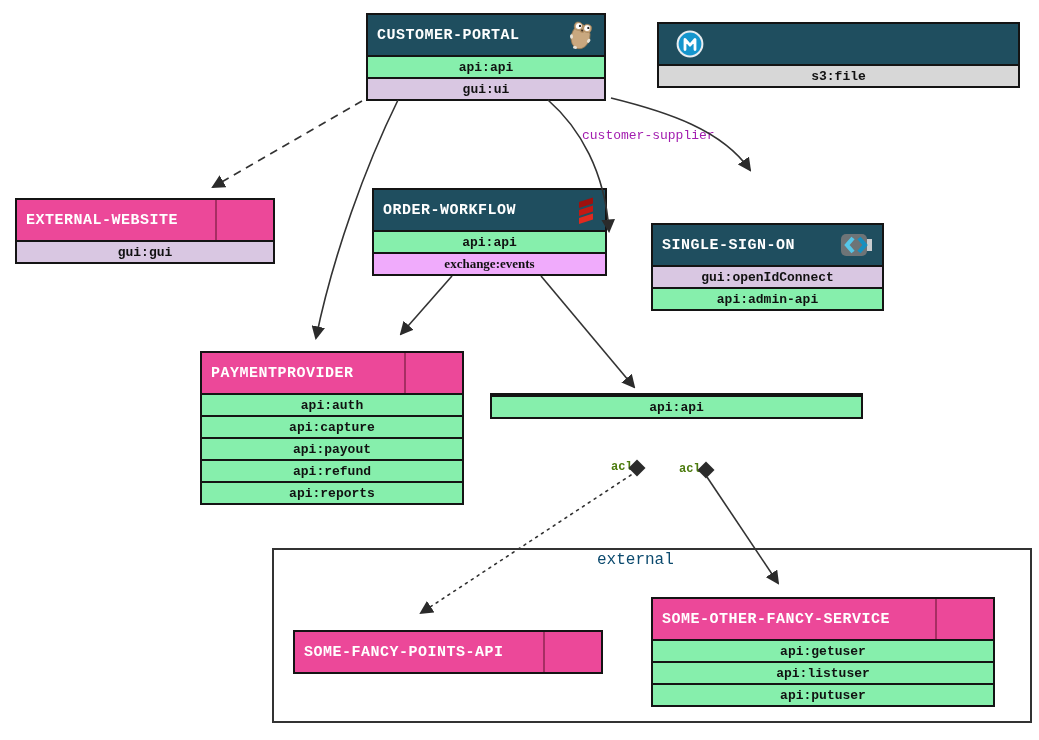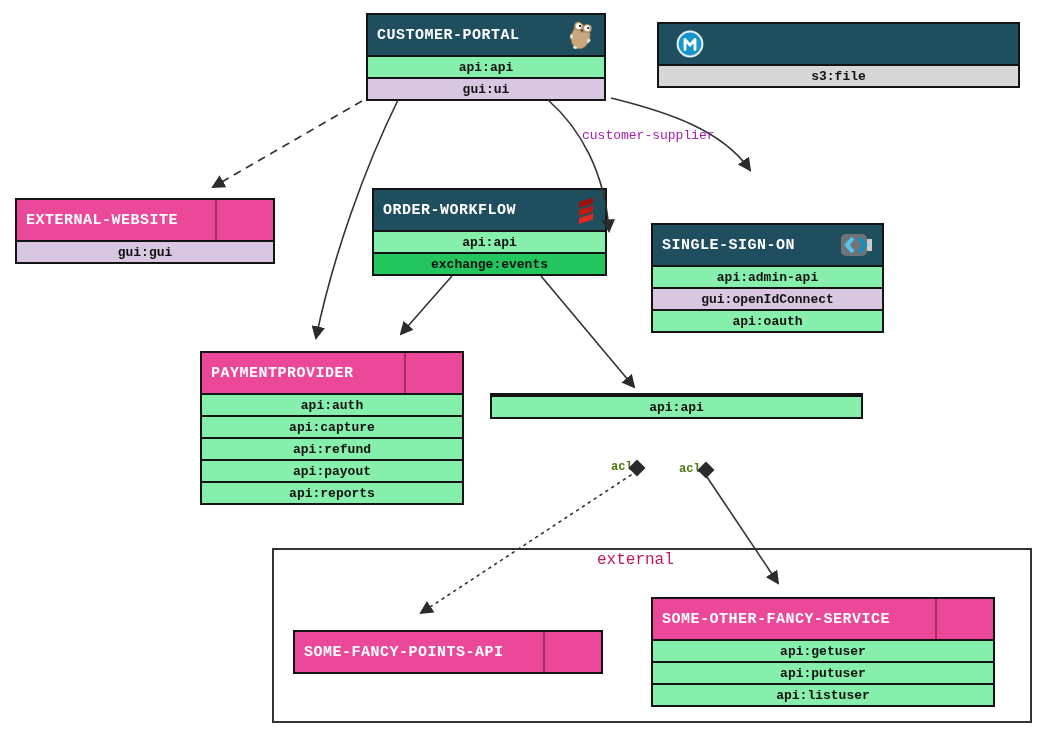--- a/index.html
+++ b/index.html
@@ -15,27 +15,27 @@
   }
   .hdr-teal{background:#1f4e5f;}
   .hdr-red{background:#ec4899;}
   .hdr-red::after{content:"";position:absolute;top:0;bottom:0;right:56px;width:2px;background:rgba(40,0,0,0.35);}
   .iface{
     height:22px;border-top:2px solid #141414;display:flex;align-items:center;justify-content:center;
     font-size:13px;font-weight:700;color:#111;box-sizing:border-box;white-space:nowrap;
   }
   .row-blue{background:#86efac;}
   .row-purple{background:#d9c7e2;}
-  .row-green{background:#22c55e;}
+  .row-green{background:#f0abfc;font-family:Liberation Serif, serif;}
   .row-gray{background:#d7d7d7;text-align:right;}
   .group-box{
     position:absolute;border:2px solid #333;background:transparent;box-sizing:border-box;z-index:0;
   }
   .floating-label{position:absolute;z-index:4;font-family:"Liberation Mono",monospace;white-space:nowrap;}
-  .lbl-external{font-size:16px;color:#be185d;}
+  .lbl-external{font-size:16px;color:#0c4a6e;}
   .lbl-edge{font-size:13px;color:#a21caf;}
   .lbl-acl{font-size:12px;font-weight:700;color:#4d7c0f;}
   #edges-layer{position:absolute;left:0;top:0;z-index:5;pointer-events:none;}
   .hdr-icon{display:flex;align-items:center;margin-left:8px;}
 </style>
 </head>
 <body>
 
 <div id="canvas">
 
@@ -108,53 +108,52 @@
       <span>SINGLE-SIGN-ON</span>
       <span class="hdr-icon">
         <svg width="32" height="24" viewBox="0 0 32 24">
           <rect x="13" y="6" width="18" height="12" fill="#c9cdd0"></rect>
           <rect x="0" y="1" width="26" height="22" rx="5" fill="#6e7477"></rect>
           <polyline points="12,5 6,12 12,19" stroke="#55c6e8" stroke-width="4.2" fill="none" stroke-linecap="butt"></polyline>
           <polyline points="18,5 24,12 18,19" stroke="#1790c0" stroke-width="4.2" fill="none" stroke-linecap="butt"></polyline>
         </svg>
       </span>
     </div>
+    <div class="iface row-purple">gui:openIdConnect</div>
     <div class="iface row-blue">api:admin-api</div>
-    <div class="iface row-purple">gui:openIdConnect</div>
-    <div class="iface row-blue">api:oauth</div>
   </div>
 
   <div class="node" style="left:200px;top:351px;width:264px;">
     <div class="node-header hdr-red">
       <span>PAYMENTPROVIDER</span>
     </div>
     <div class="iface row-blue">api:auth</div>
     <div class="iface row-blue">api:capture</div>
+    <div class="iface row-blue">api:payout</div>
     <div class="iface row-blue">api:refund</div>
-    <div class="iface row-blue">api:payout</div>
     <div class="iface row-blue">api:reports</div>
   </div>
 
   <div class="node" style="left:490px;top:393px;width:373px;">
     <div class="iface row-blue">api:api</div>
   </div>
 
   <div class="node" style="left:293px;top:630px;width:310px;">
     <div class="node-header hdr-red">
       <span>SOME-FANCY-POINTS-API</span>
     </div>
   </div>
 
   <div class="node" style="left:651px;top:597px;width:344px;">
     <div class="node-header hdr-red">
       <span>SOME-OTHER-FANCY-SERVICE</span>
     </div>
     <div class="iface row-blue">api:getuser</div>
+    <div class="iface row-blue">api:listuser</div>
     <div class="iface row-blue">api:putuser</div>
-    <div class="iface row-blue">api:listuser</div>
   </div>
 
   <div class="floating-label lbl-edge" style="left:582px;top:128px;">customer-supplier</div>
   <div class="floating-label lbl-acl" style="left:611px;top:460px;">acl</div>
   <div class="floating-label lbl-acl" style="left:679px;top:462px;">acl</div>
 
   <svg id="edges-layer" width="1039" height="740" viewBox="0 0 1039 740">
     <defs>
       <marker id="ah" viewBox="0 0 10 10" refX="8.5" refY="5" markerWidth="8.5" markerHeight="8.5" orient="auto">
         <path d="M0,0 L10,5 L0,10 z" fill="#2b2b2b"></path>

